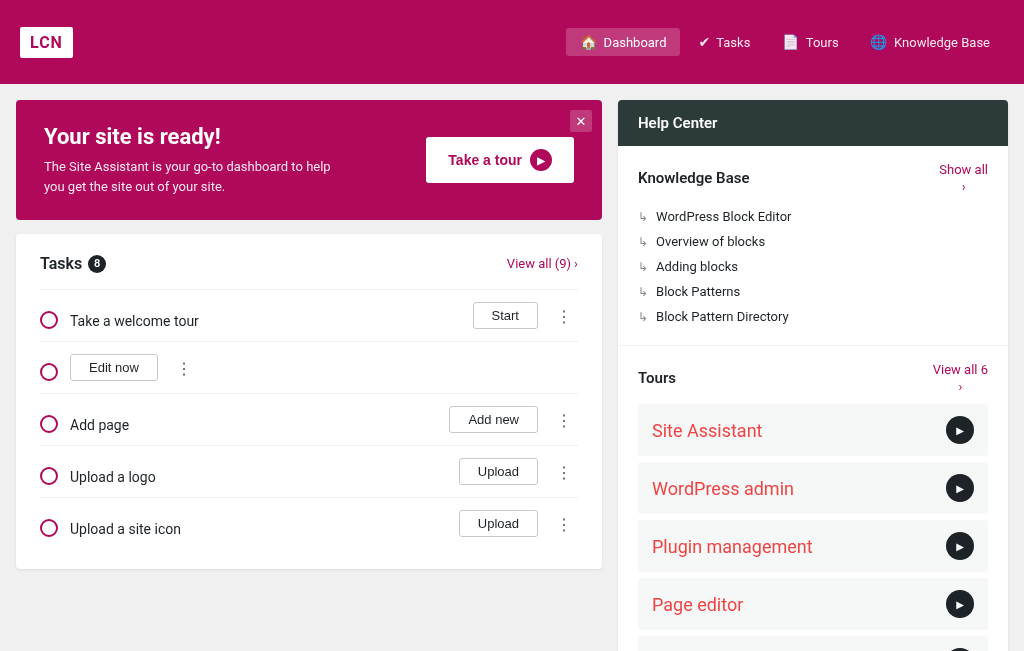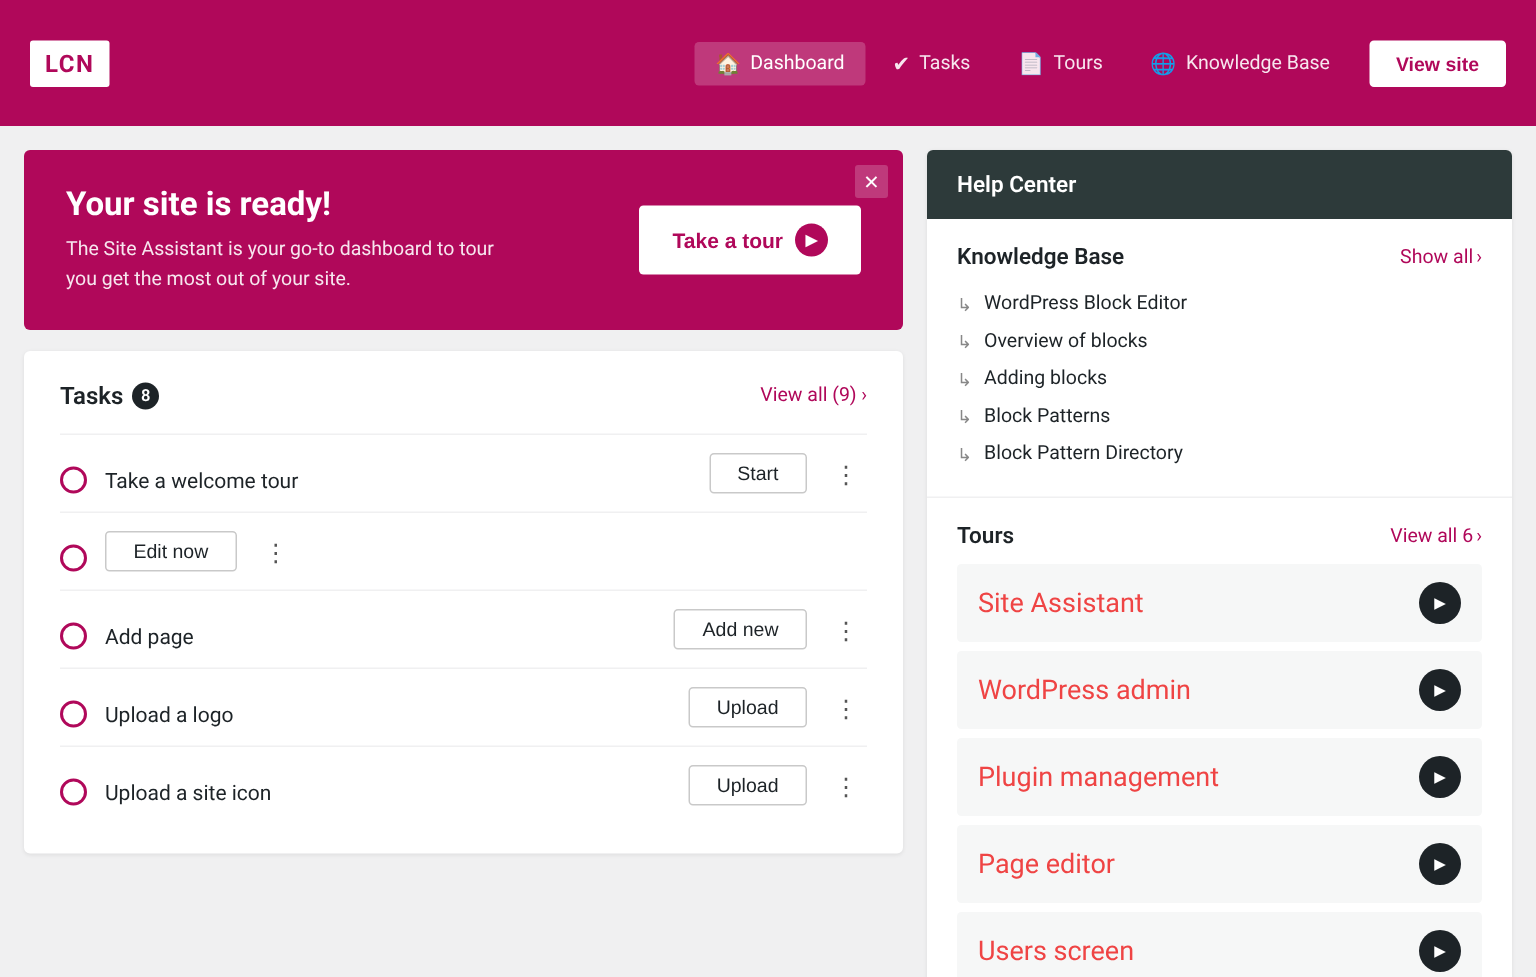--- a/index.html
+++ b/index.html
@@ -252,20 +252,21 @@
       color: #1d2327;
     }
     .show-all-link {
       color: #b0085a;
       font-size: 13px;
       text-decoration: none;
       cursor: pointer;
       display: flex;
       align-items: center;
       gap: 2px;
+      flex-direction: column;
     }
     .kb-item {
       display: flex;
       align-items: center;
       gap: 8px;
       padding: 5px 0;
       font-size: 13px;
       color: #1d2327;
       cursor: pointer;
     }
@@ -322,33 +323,32 @@
       <span>Tasks</span>
     </a>
     <a class="nav-item">
       <span class="nav-icon">📄</span>
       <span>Tours</span>
     </a>
     <a class="nav-item">
       <span class="nav-icon">🌐</span>
       <span>Knowledge Base</span>
     </a>
-    <button class="view-site-btn">View site</button>
   </nav>
 </header>
 
 <div class="main-content">
 
   <div class="left-panel">
 
     <div class="hero-card">
       <button class="hero-close">✕</button>
       <div class="hero-text">
         <h2>Your site is ready!</h2>
-        <p>The Site Assistant is your go-to dashboard to tour you get the most out of your site.</p>
+        <p>The Site Assistant is your go-to dashboard to help you get the site out of your site.</p>
       </div>
       <button class="tour-btn">
         <span>Take a tour</span>
         <span class="tour-btn-icon">▶</span>
       </button>
     </div>
 
     <div class="tasks-card">
       <div class="tasks-header">
         <div class="tasks-title">

